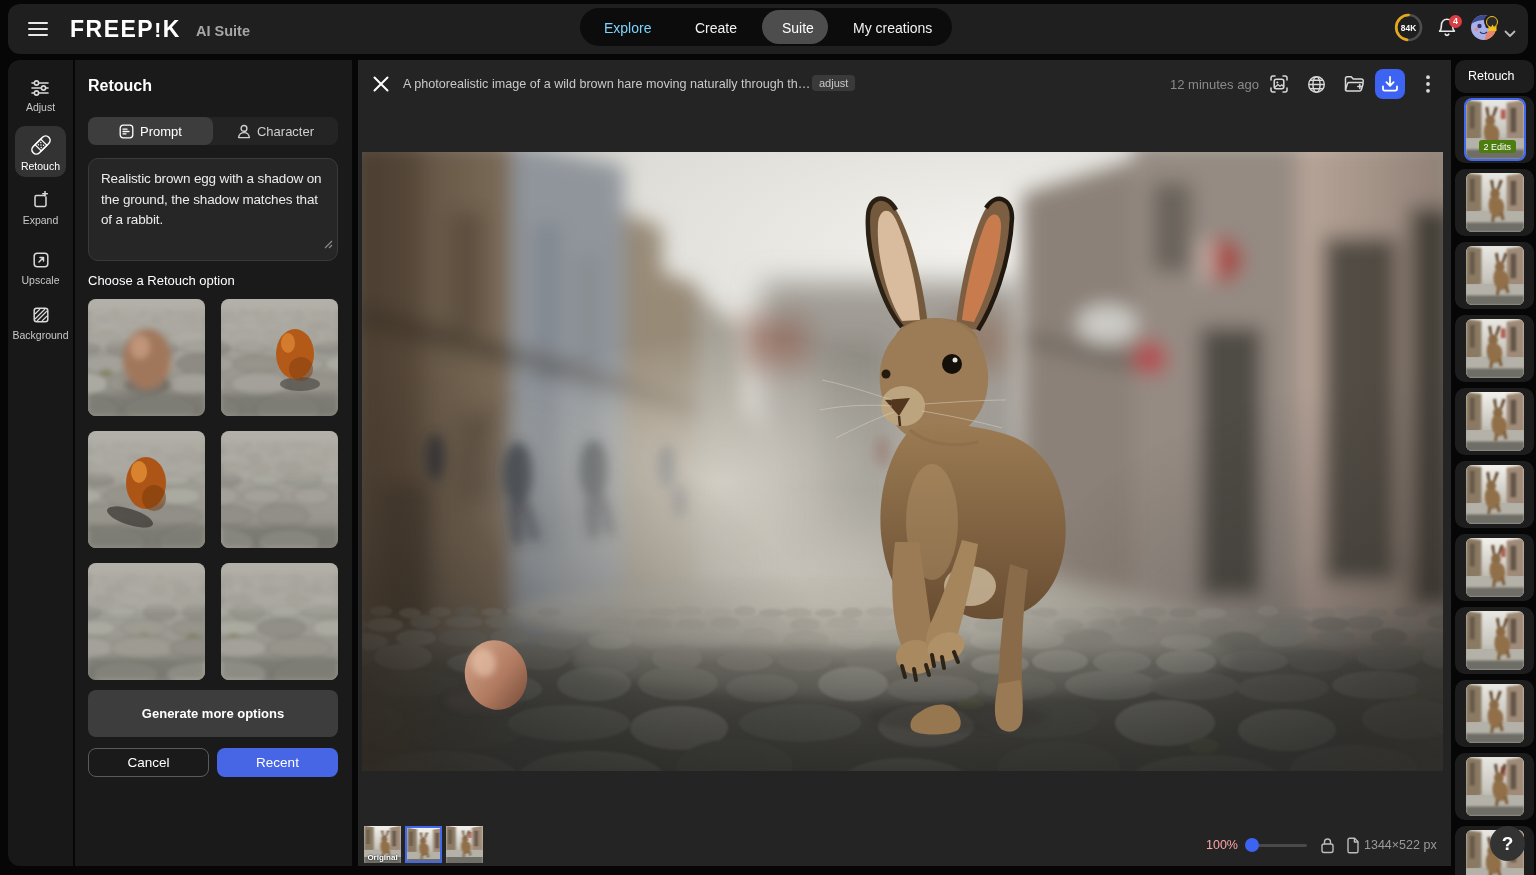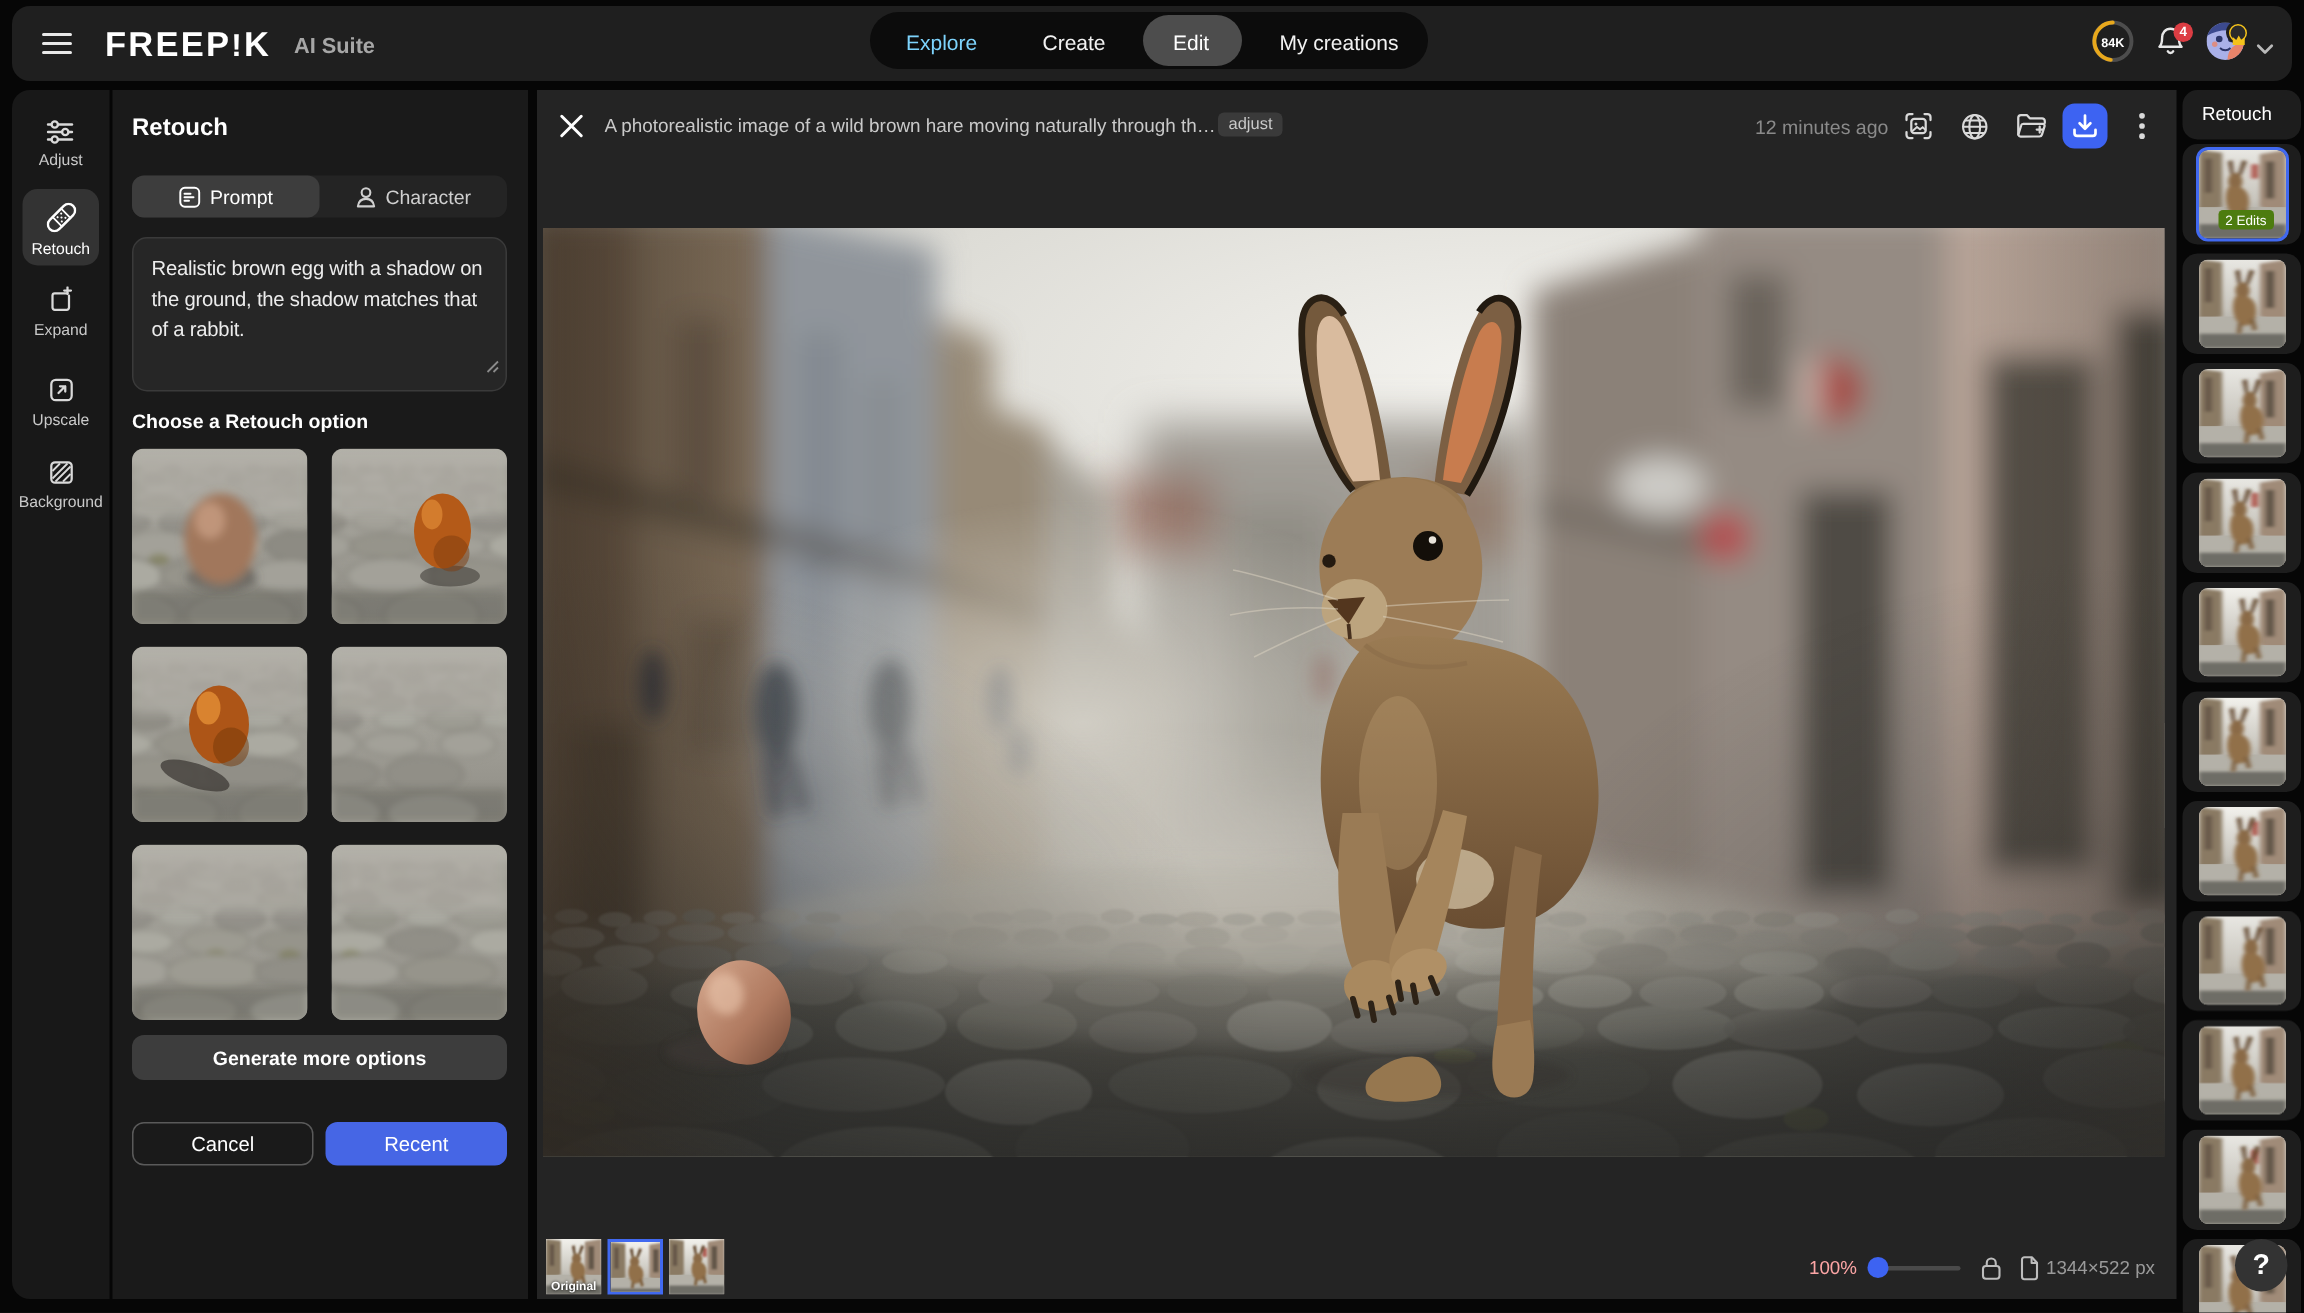--- a/index.html
+++ b/index.html
@@ -8,21 +8,21 @@
 .panel{left:75px;top:60px;width:277px;height:806px;background:#1a1a1a}
 .cv{left:358px;top:60px;width:1093px;height:806px;background:#242424}
 .sb{left:1455px;top:60px;width:79px;height:806px}
 .railitem{left:0;width:65px;text-align:center;color:#c9c9c9;font-size:10.5px}
 .railitem svg{display:block;margin:0 auto 5px}
 .railact{left:7px;width:51px;height:51px;background:#333;border-radius:10px;color:#fff}
 .tabwrap{left:13px;top:57px;width:250px;height:28px;background:#242424;border-radius:8px;display:flex}
 .tab{flex:1;display:flex;align-items:center;justify-content:center;gap:6px;font-size:13px;color:#cfcfcf;border-radius:8px}
 .tab.on{background:#3d3d3d;color:#fff}
 .ta{left:13px;top:98px;width:250px;height:103px;background:#262626;border:1px solid #3a3a3a;border-radius:10px;color:#ececec;font-size:13.5px;letter-spacing:-0.15px;line-height:1.52;padding:10px 12px}
-.sec{left:13px;color:#fff;font-size:13px;font-weight:bold}
+.sec{left:13px;color:#fff;font-size:13px;font-weight:normal}
 .thumb{width:117px;height:117px;border-radius:8px;overflow:hidden}
 .btn{border-radius:8px;display:flex;align-items:center;justify-content:center;font-size:13px;font-weight:bold;color:#fff}
 .chip{background:#3a3a3a;color:#c9c9c9;font-size:11px;border-radius:4px;padding:2px 7px}
 .sbcell{left:0;width:79px;height:67px;background:#1d1d1d;border-radius:10px;display:flex;align-items:center;justify-content:center}
 .sbthumb{width:58px;height:59px;border-radius:6px;overflow:hidden;position:relative}
 .bthumb{width:37px;height:37px;border-radius:0;overflow:hidden}
 </style></head><body>
 <div class="abs nav">
     <div class="abs" style="left:20px;top:17px"><svg class="" width="20" height="16" viewBox="0 0 20 16">
         <g stroke="#e8e8e8" stroke-width="2" stroke-linecap="round">
@@ -30,21 +30,21 @@
           <path d="M1,8 H19"></path>
           <path d="M1,14 H19"></path>
         </g>
       </svg></div>
     <div class="abs" style="left:62px;top:12px;font-size:23px;font-weight:bold;color:#fff;letter-spacing:1.5px">FREEP<span style="font-size:21px">!</span>K</div>
     <div class="abs" style="left:188px;top:19px;font-size:14.5px;font-weight:bold;color:#a6a6a6">AI Suite</div>
     <div class="abs" style="left:572px;top:4px;width:372px;height:38px;background:#0c0c0c;border-radius:19px"></div>
     <div class="abs" style="left:596px;top:16px;font-size:14px;color:#7dd3fc">Explore</div>
     <div class="abs" style="left:687px;top:16px;font-size:14px;color:#f2f2f2">Create</div>
     <div class="abs" style="left:754px;top:6px;width:66px;height:34px;background:#4d4d4d;border-radius:17px"></div>
-    <div class="abs" style="left:774px;top:16px;font-size:14px;color:#fff">Edit</div>
+    <div class="abs" style="left:774px;top:16px;font-size:14px;color:#fff">Suite</div>
     <div class="abs" style="left:845px;top:16px;font-size:14px;color:#f2f2f2">My creations</div>
     <div class="abs" style="left:1386px;top:9px"><svg class="" width="29" height="29" viewBox="0 0 29 29">
         <circle cx="14.5" cy="14.5" r="12.5" fill="none" stroke="#4d4d4d" stroke-width="2.6"></circle>
 <path d="M14.5,2 A12.5,12.5 0 0 0 13.2,26.9" fill="none" stroke="#e8a81c" stroke-width="2.6" stroke-linecap="round"></path>
 <text x="14.5" y="18" font-size="8.4" font-weight="bold" fill="#fff" text-anchor="middle" font-family="Liberation Sans,sans-serif">84K</text>
       </svg></div>
     <div class="abs" style="left:1429px;top:13px"><svg class="" width="20" height="21" viewBox="0 0 20 21">
         <g stroke="#e8e8e8" stroke-width="1.6" fill="none" stroke-linecap="round" stroke-linejoin="round">
 <path d="M10,2.2 C6.6,2.2 4.4,4.8 4.4,8.2 C4.4,12.6 2.6,14.2 2.6,14.2 H17.4 C17.4,14.2 15.6,12.6 15.6,8.2 C15.6,4.8 13.4,2.2 10,2.2 Z"></path>
 <path d="M8.2,17.2 A2,2 0 0 0 11.8,17.2"></path>
@@ -528,21 +528,21 @@
           <ellipse cx="-37" cy="85" rx="26" ry="12" fill="#9d9b92" stroke="#75736b" stroke-width="0.8" opacity="1.00"></ellipse>
           <ellipse cx="19" cy="85" rx="27" ry="11" fill="#a3a199" stroke="#75736b" stroke-width="0.8" opacity="1.00"></ellipse>
           <ellipse cx="78" cy="85" rx="32" ry="11" fill="#96948b" stroke="#75736b" stroke-width="0.8" opacity="1.00"></ellipse>
           <ellipse cx="-64" cy="111" rx="40" ry="13" fill="#96948b" stroke="#75736b" stroke-width="0.8" opacity="1.00"></ellipse>
           <ellipse cx="10" cy="111" rx="36" ry="14" fill="#abaaa1" stroke="#75736b" stroke-width="0.8" opacity="1.00"></ellipse>
           <ellipse cx="91" cy="111" rx="40" ry="15" fill="#96948b" stroke="#75736b" stroke-width="0.8" opacity="1.00"></ellipse>
         </g>
         <rect width="117" height="46" fill="#b2b0a8" opacity="0.55" filter="url(#tbb6)"></rect>
         <rect y="95" width="117" height="22" fill="#55544e" opacity="0.35" filter="url(#tbb6)"></rect>
       </svg></div>
-    <div class="abs btn" style="left:13px;top:630px;width:250px;height:30px;background:#3d3d3d">Generate more options</div>
+    <div class="abs btn" style="left:13px;top:630px;width:250px;height:47px;background:#3d3d3d">Generate more options</div>
     <div class="abs btn" style="left:13px;top:688px;width:121px;height:29px;border:1px solid #5a5a5a;font-weight:normal;font-size:13.5px">Cancel</div>
     <div class="abs btn" style="left:142px;top:688px;width:121px;height:29px;background:#4666e5;font-weight:normal;font-size:13.5px">Recent</div>
   </div>
 <div class="abs cv">
     <div class="abs" style="left:14px;top:15px"><svg class="" width="18" height="18" viewBox="0 0 18 18">
         <g stroke="#fff" stroke-width="2" stroke-linecap="round">
           <path d="M2.5,2.5 L15.5,15.5 M15.5,2.5 L2.5,15.5"></path>
         </g>
       </svg></div>
     <div class="abs" style="left:45px;top:17px;font-size:12.6px;color:#c9c9c9;width:410px;white-space:nowrap;overflow:hidden;text-overflow:ellipsis">A photorealistic image of a wild brown hare moving naturally through the hist...</div>

